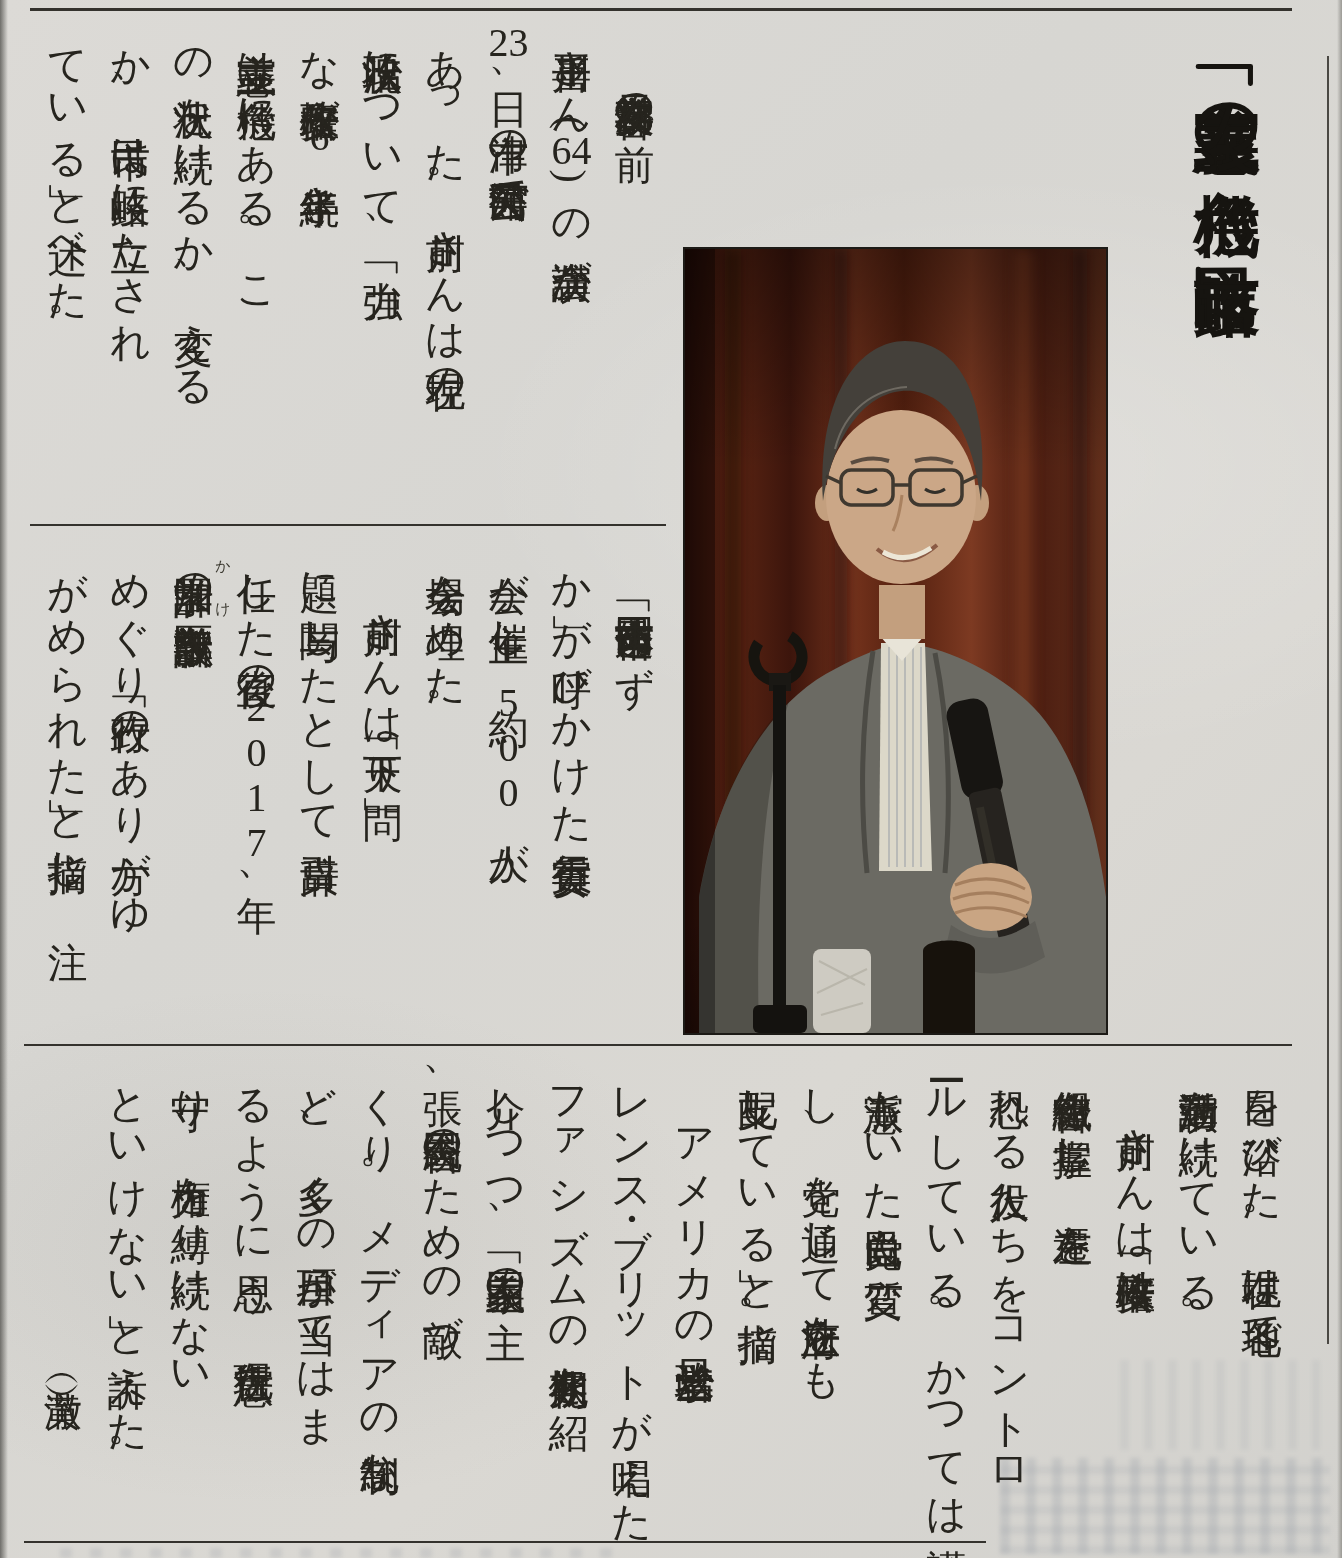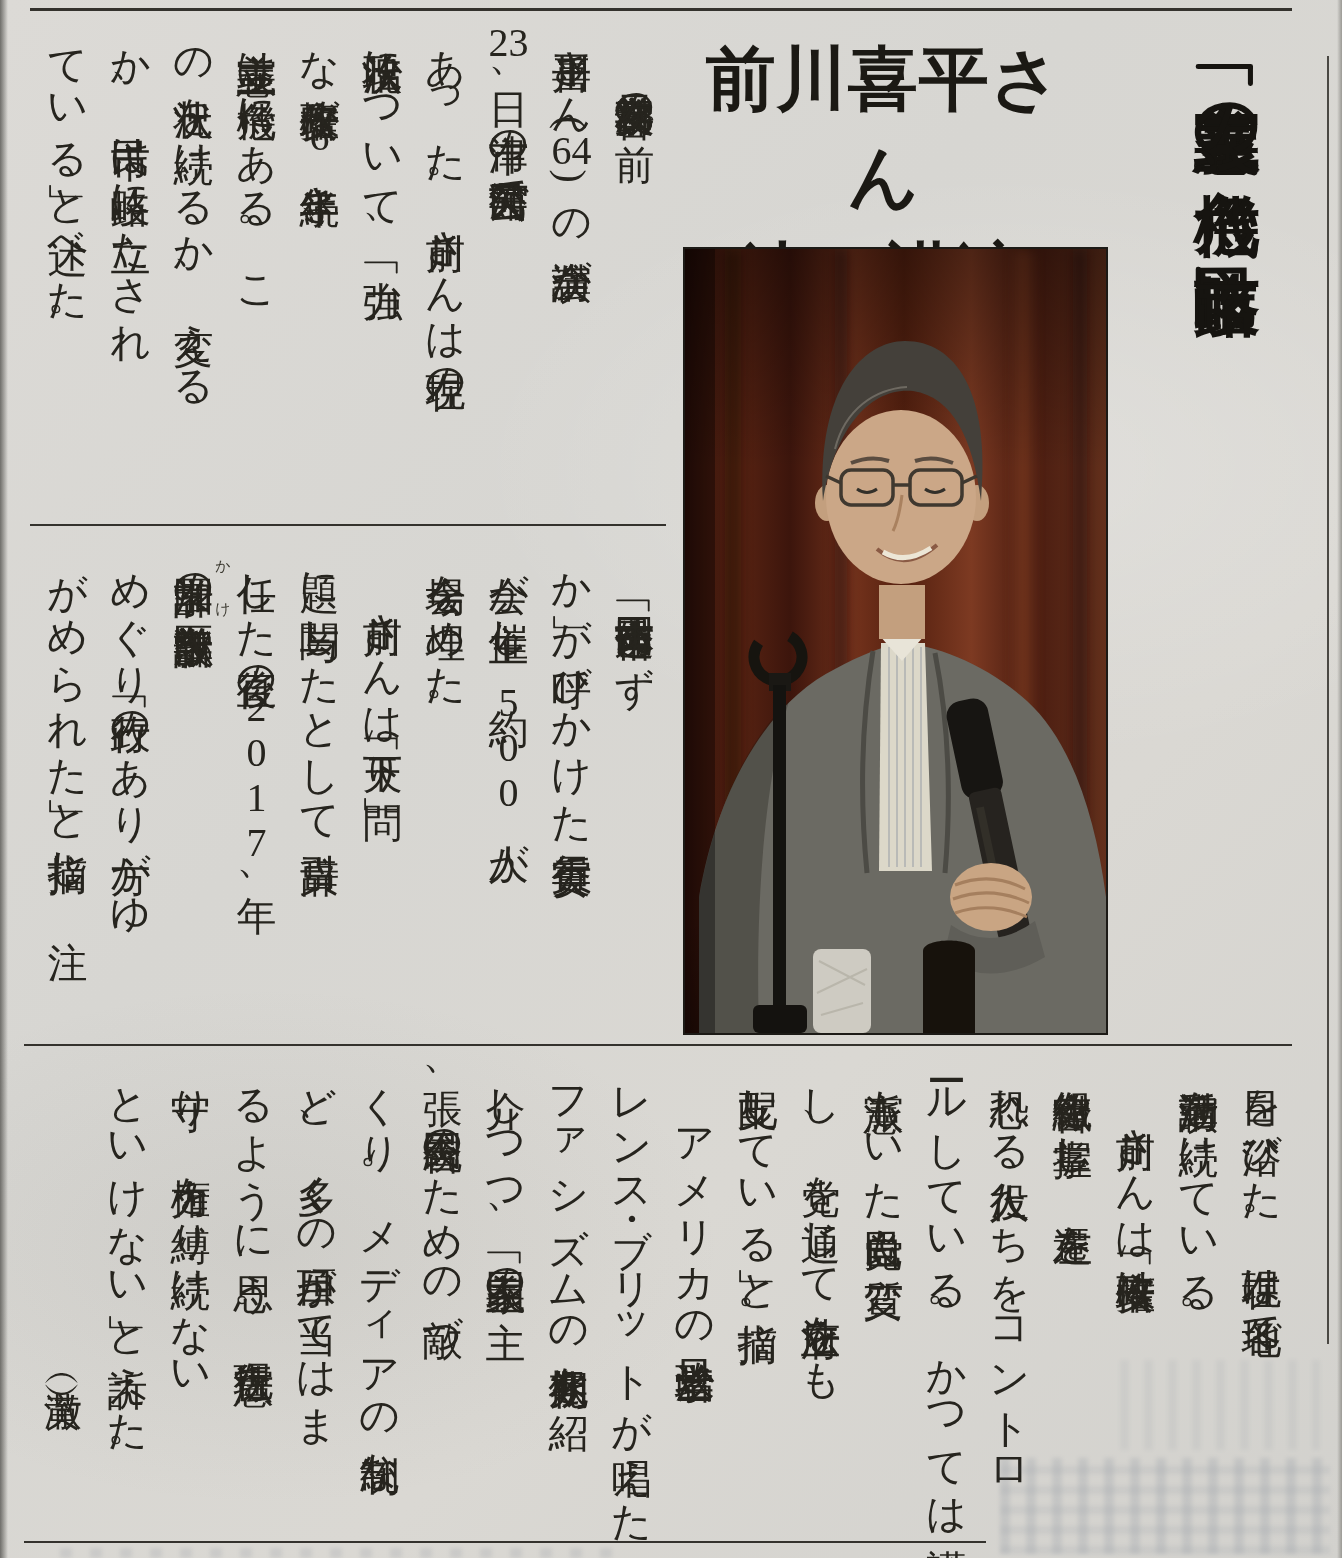--- a/index.html
+++ b/index.html
@@ -85,24 +85,20 @@
 
   <div class="edge-left"></div>
   <div class="edge-right"></div>
 
   <div class="rule rule-top"></div>
 
   <h1 class="headline-main">「立憲主義の危機、市民岐路」</h1>
 
   <div class="rule rule-vright"></div>
 
-  <div class="subhead">
-    <div>前川喜平さん</div>
-    <div>津で講演</div>
-  </div>
 
   <figure class="photo">
     <svg width="421" height="784" viewBox="0 0 421 784">
       <defs>
         <linearGradient id="curtain" x1="0" y1="0" x2="1" y2="0">
           <stop offset="0" stop-color="#2e0f09"></stop>
           <stop offset=".12" stop-color="#5a2413"></stop>
           <stop offset=".25" stop-color="#3c150c"></stop>
           <stop offset=".40" stop-color="#73321c"></stop>
           <stop offset=".52" stop-color="#54200f"></stop>

